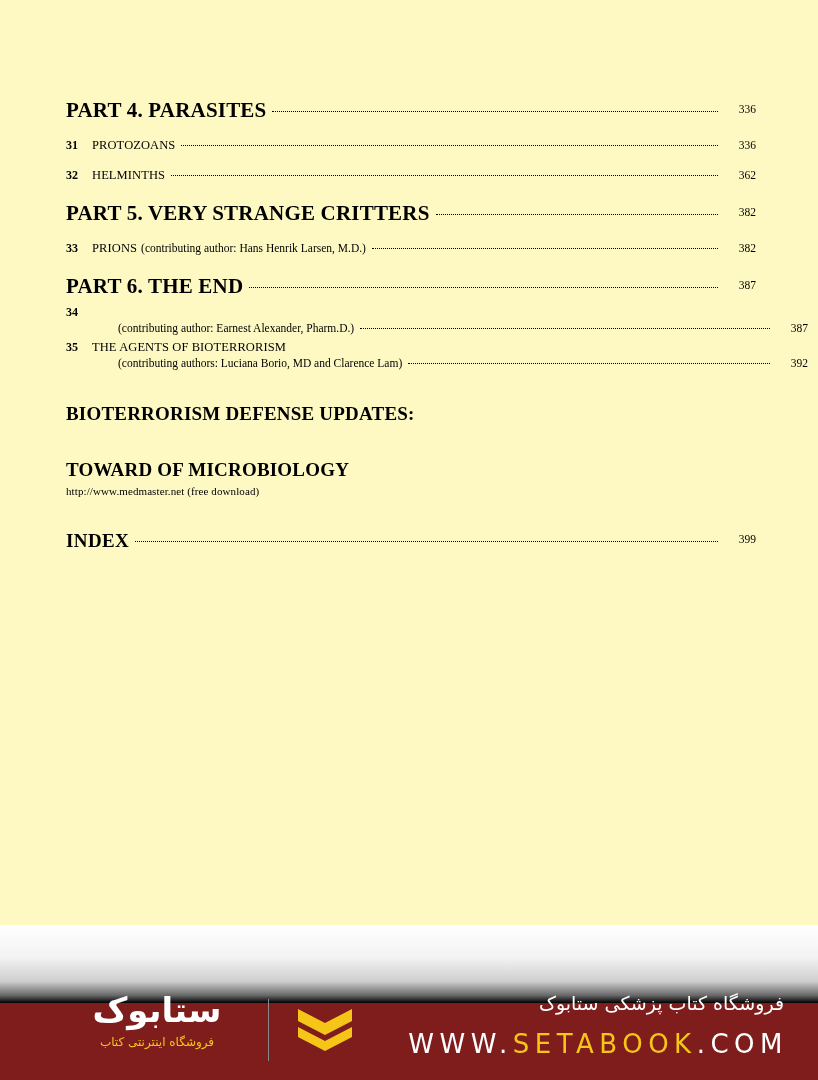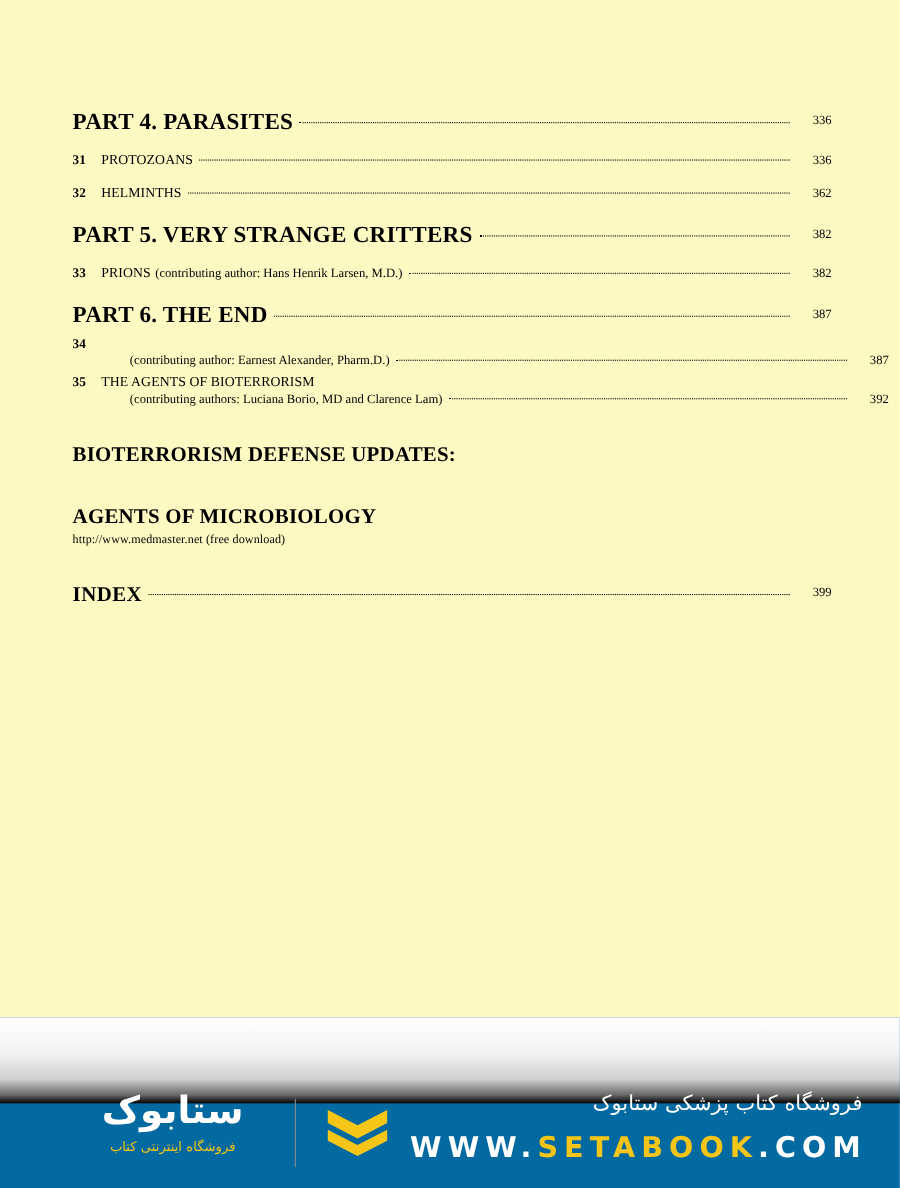--- a/index.html
+++ b/index.html
@@ -157,21 +157,21 @@
     margin-top: 14px;
   }
 
   
   #footer {
     position: absolute;
     left: 0;
     top: 925px;
     width: 818px;
     height: 155px;
-    background: #0369a1;
+    background: #7f1d1d;
   }
   #footer-fade {
     position: absolute;
     left: 0; top: 0;
     width: 818px;
     height: 78px;
     background: linear-gradient(to bottom, #ffffff 0%, #f2f2f2 42%, #cfcfcf 72%, #6a6a6a 90%, #000000 100%);
   }
   #footer-inner {
     position: absolute;
@@ -242,21 +242,21 @@
   }
   #site-url {
     position: absolute;
     right: 30px;
     top: 26px;
     direction: ltr;
     font-family: "DejaVu Sans", sans-serif;
     font-size: 26px;
     letter-spacing: 5.5px;
     color: #ffffff;
-    font-weight: 700;
+    font-weight: 400;
   }
   #site-url .hl { color: #f5c518; }
 </style>
 </head>
 <body>
 
 <div id="toc-page">
   <div id="toc-body">
 
     <div class="row part-row">
@@ -314,21 +314,21 @@
       </div>
       <div class="line2 row">
         <span class="lbl">(contributing authors: Luciana Borio, MD and Clarence Lam)</span>
         <span class="dots"></span>
         <span class="pg">392</span>
       </div>
     </div>
 
     <div class="sec-head">BIOTERRORISM DEFENSE UPDATES:</div>
 
-    <div class="sec-head">AGENTS OF MICROBIOLOGY</div>
+    <div class="sec-head">TOWARD OF MICROBIOLOGY</div>
     <div class="sec-url">http://www.medmaster.net (free download)</div>
 
     <div class="row index-row">
       <span class="lbl">INDEX</span>
       <span class="dots"></span>
       <span class="pg">399</span>
     </div>
 
   </div>
 </div>

